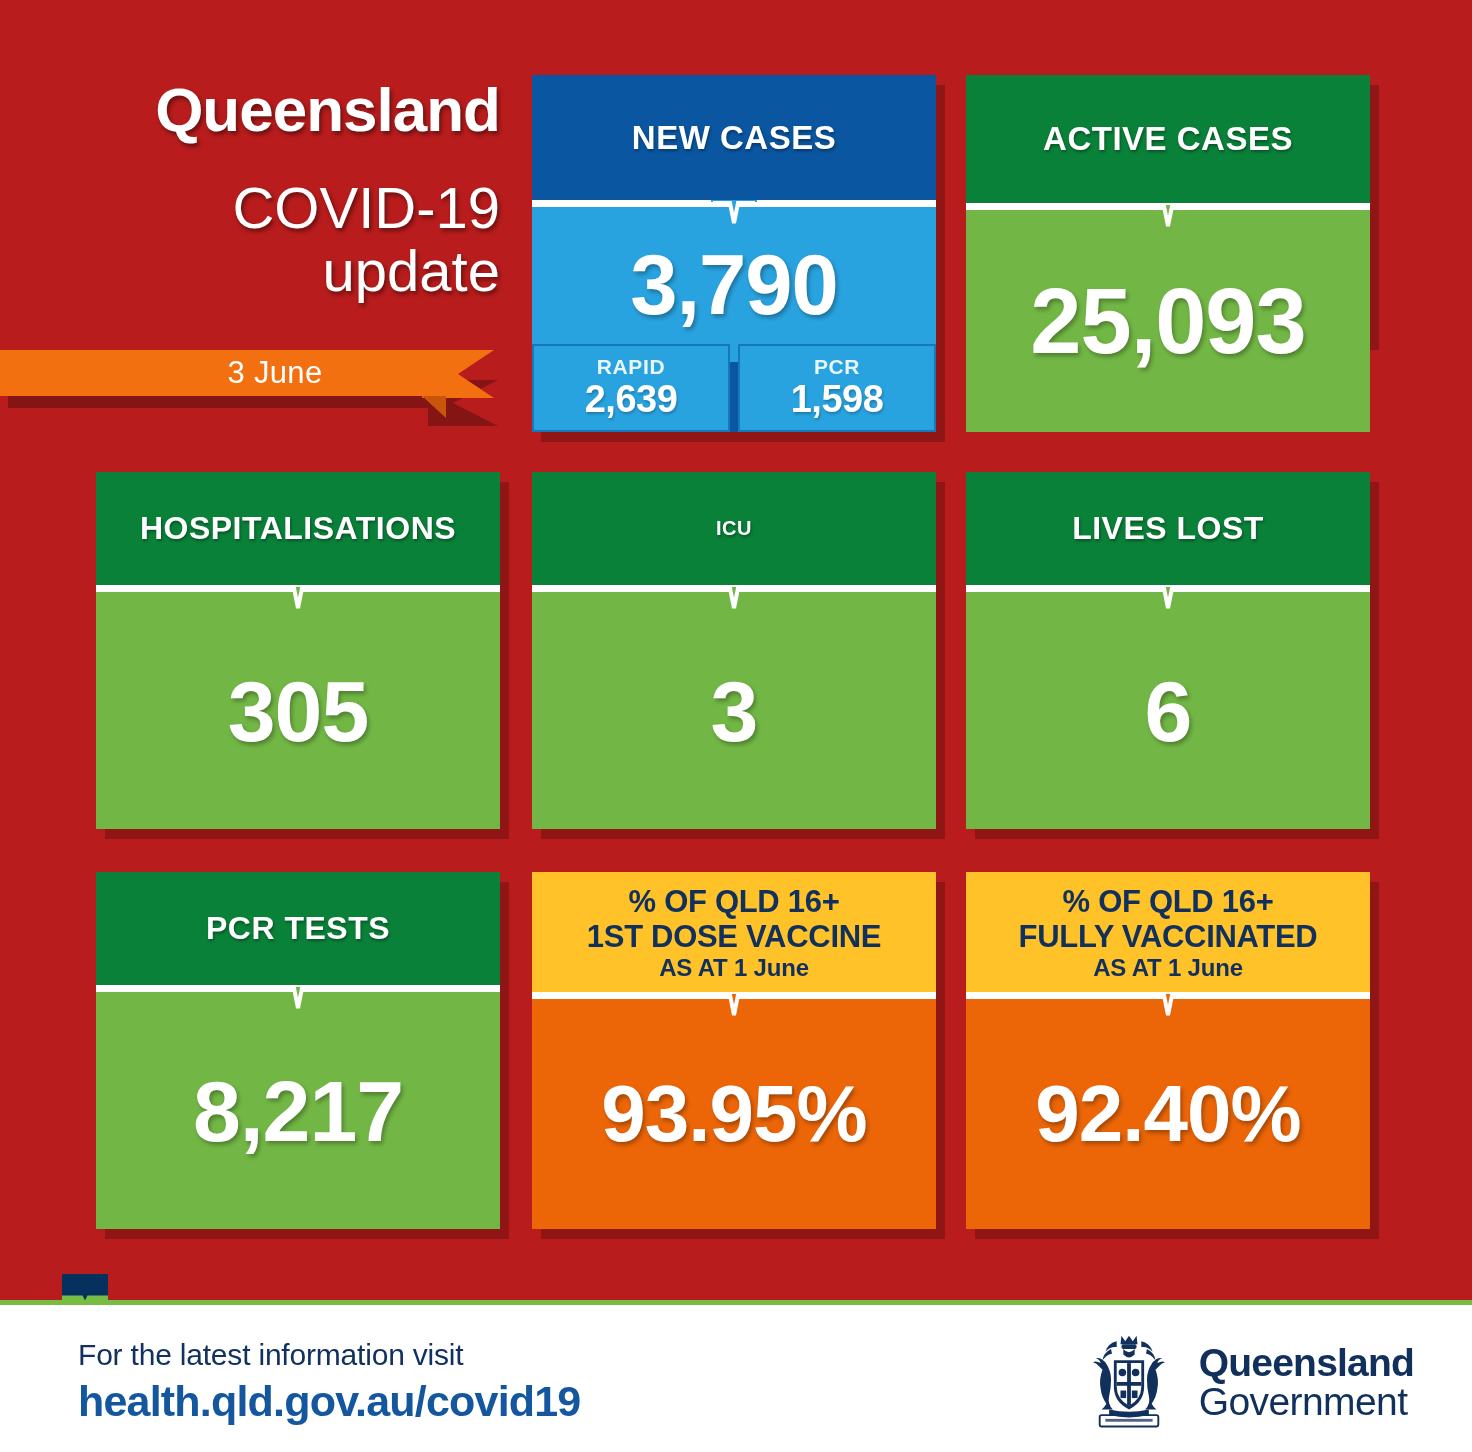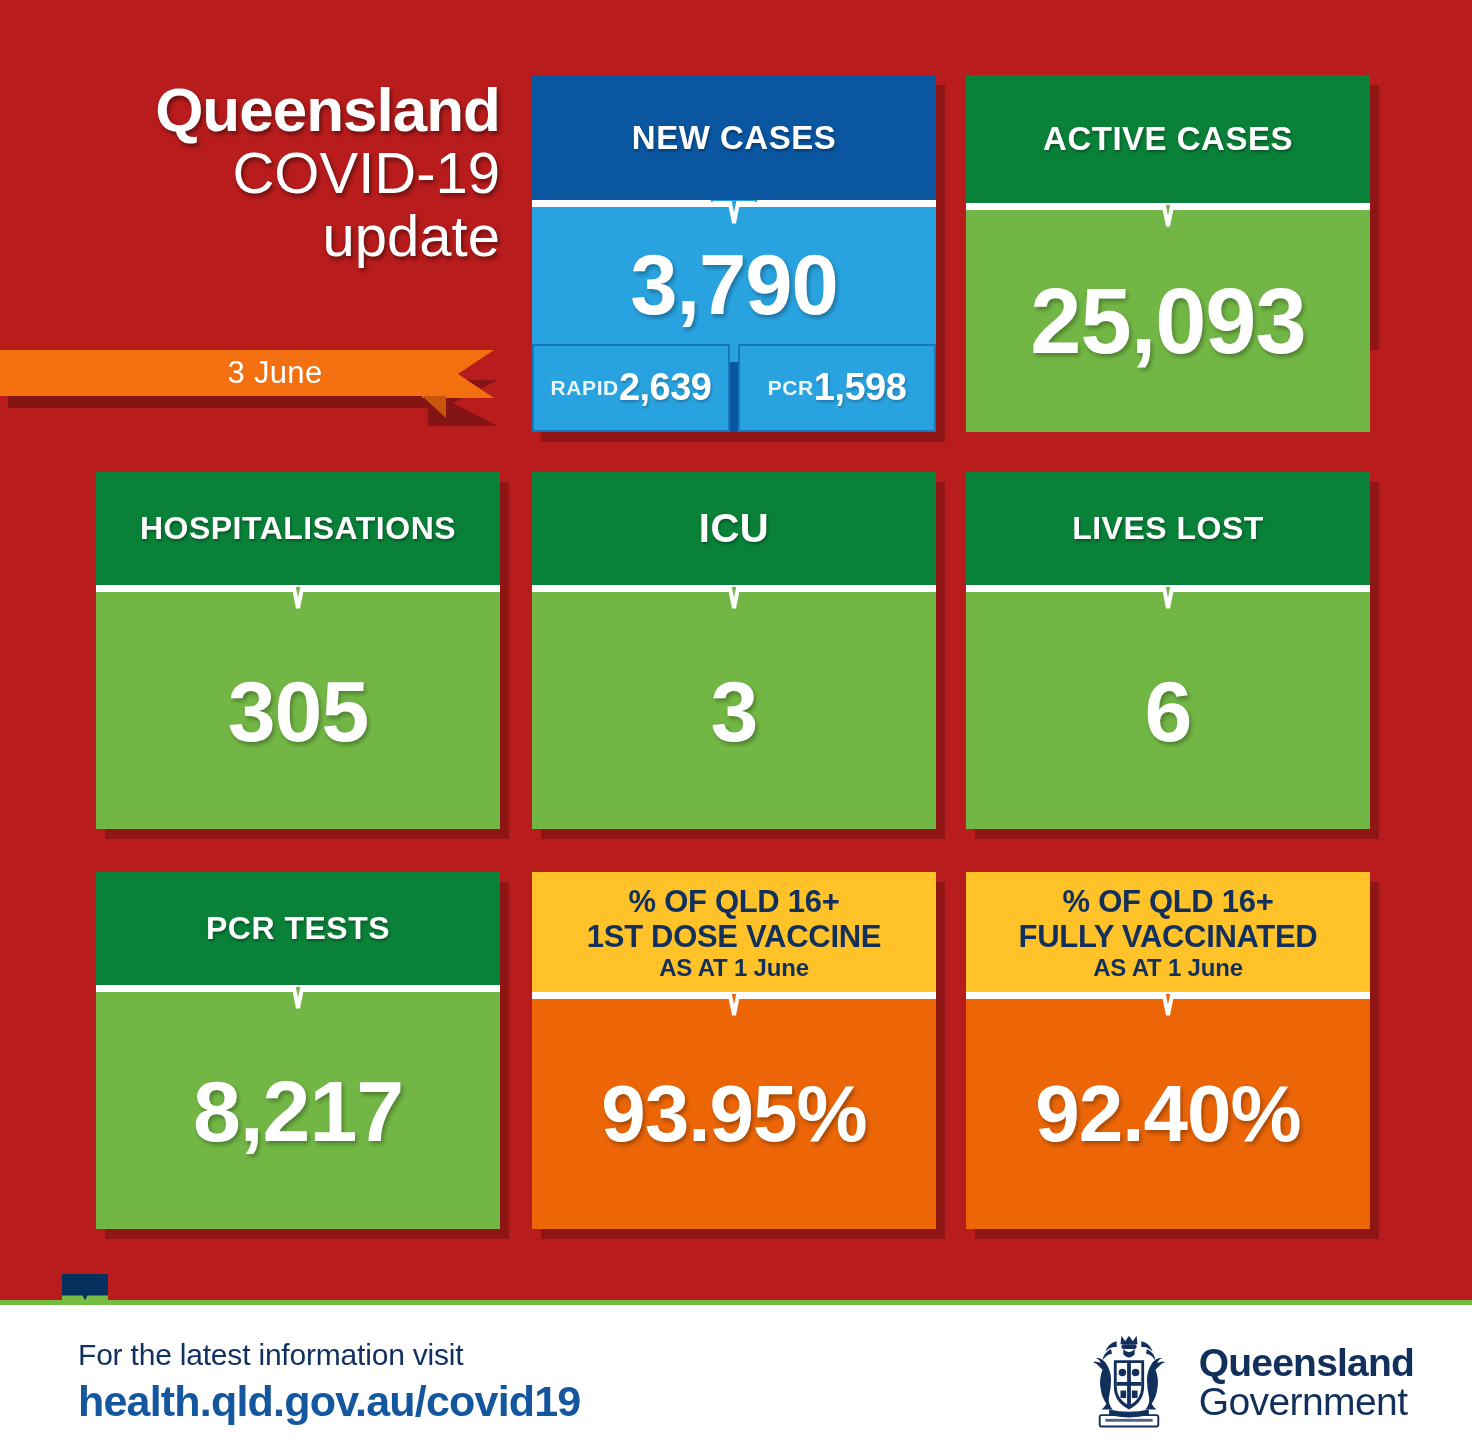--- a/index.html
+++ b/index.html
@@ -19,20 +19,21 @@
     position:absolute;left:0;top:78px;width:500px;text-align:right;
     color:#ffffff;
   }
   #title-line1{
     font-size:62px;font-weight:bold;line-height:1.04;letter-spacing:-1px;
     text-shadow:2px 3px 4px rgba(0,0,0,.45);
   }
   #title-line2{
     font-size:58px;font-weight:300;line-height:1.08;letter-spacing:0px;
     text-shadow:2px 3px 4px rgba(0,0,0,.45);
+    margin-top:35px;
   }
   #title-line3{
     font-size:58px;font-weight:300;line-height:1.08;
     text-shadow:2px 3px 4px rgba(0,0,0,.45);
   }
 
   
   #date-ribbon-wrap{position:absolute;left:0;top:350px;width:500px;height:92px;}
   #ribbon-shadow{
     position:absolute;left:8px;top:12px;width:490px;height:64px;
@@ -86,21 +87,21 @@
   }
   .card-body .big-num{
     color:#ffffff;font-weight:bold;letter-spacing:-1px;
     text-shadow:2px 3px 4px rgba(0,0,0,.3);line-height:1;
   }
 
   
   .sub-row{position:absolute;left:0;width:100%;display:flex;gap:8px;box-sizing:border-box;}
   .sub-box{
     flex:1;border:2px solid #1679bd;background:#29a3e0;
-    display:flex;flex-direction:row;align-items:center;justify-content:center;
+    display:flex;flex-direction:column;align-items:center;justify-content:center;
     box-sizing:border-box;
   }
   .sub-label{color:#eaf6fd;font-size:21px;font-weight:bold;letter-spacing:.6px;line-height:1.1;}
   .sub-value{color:#ffffff;font-size:38px;font-weight:bold;line-height:1.15;letter-spacing:-.5px;
              text-shadow:1px 2px 3px rgba(0,0,0,.25);}
 
   
   .vax-l1{font-size:31px;font-weight:bold;color:#12305c;line-height:1.12;letter-spacing:-.3px;}
   .vax-l2{font-size:31px;font-weight:bold;color:#12305c;line-height:1.12;letter-spacing:-.3px;}
   .vax-l3{font-size:24px;font-weight:bold;color:#12305c;line-height:1.2;letter-spacing:-.2px;}
@@ -195,21 +196,21 @@
         <polyline points="2,3 19,3 23,23 27,3 44,3" fill="none" stroke="#ffffff" stroke-width="4"></polyline>
       </svg>
     </div>
     <div class="card-body" style="height:237px;background:#72b745;">
       <div class="big-num" style="font-size:86px;">305</div>
     </div>
   </div>
 
   <div class="card" style="left:532px;top:472px;width:404px;height:357px;background:#72b745;">
     <div class="card-head" style="height:113px;background:#0a8139;">
-      <div class="h-title" style="font-size:40px;">ICU</div>
+      <div class="h-title" style="font-size:20px;">ICU</div>
     </div>
     <div class="card-divider">
       <svg class="notch" viewBox="0 0 46 26">
         <polygon points="19,2 27,2 23,22" fill="#72b745"></polygon>
         <polyline points="2,3 19,3 23,23 27,3 44,3" fill="none" stroke="#ffffff" stroke-width="4"></polyline>
       </svg>
     </div>
     <div class="card-body" style="height:237px;background:#72b745;">
       <div class="big-num" style="font-size:86px;">3</div>
     </div>

